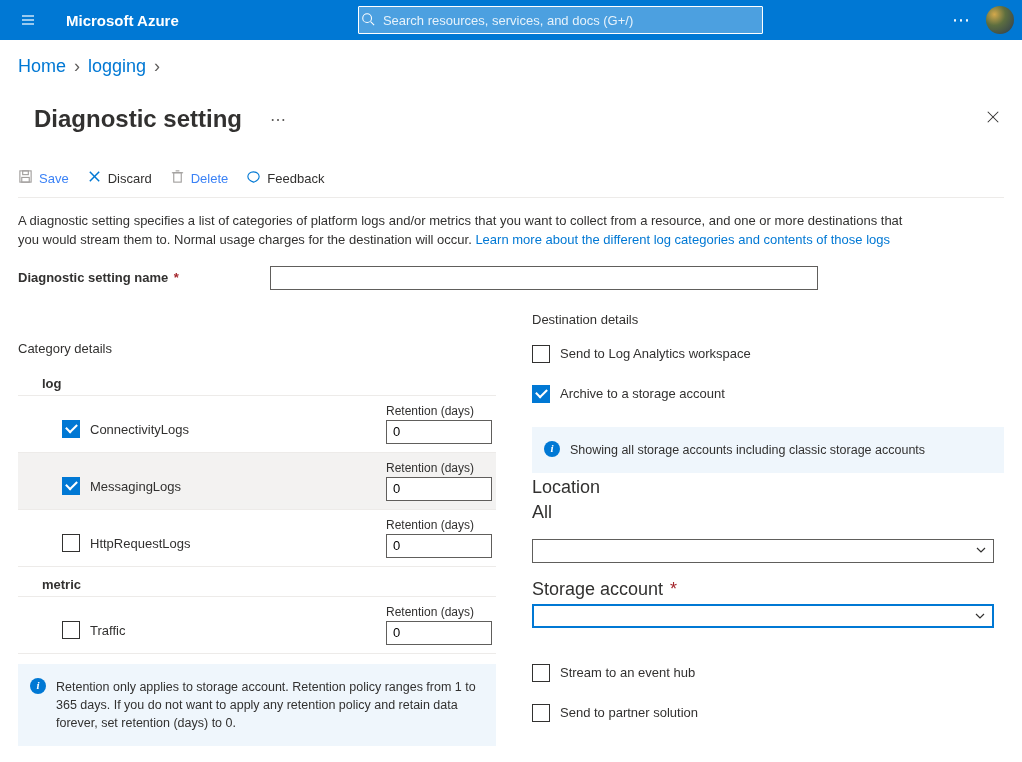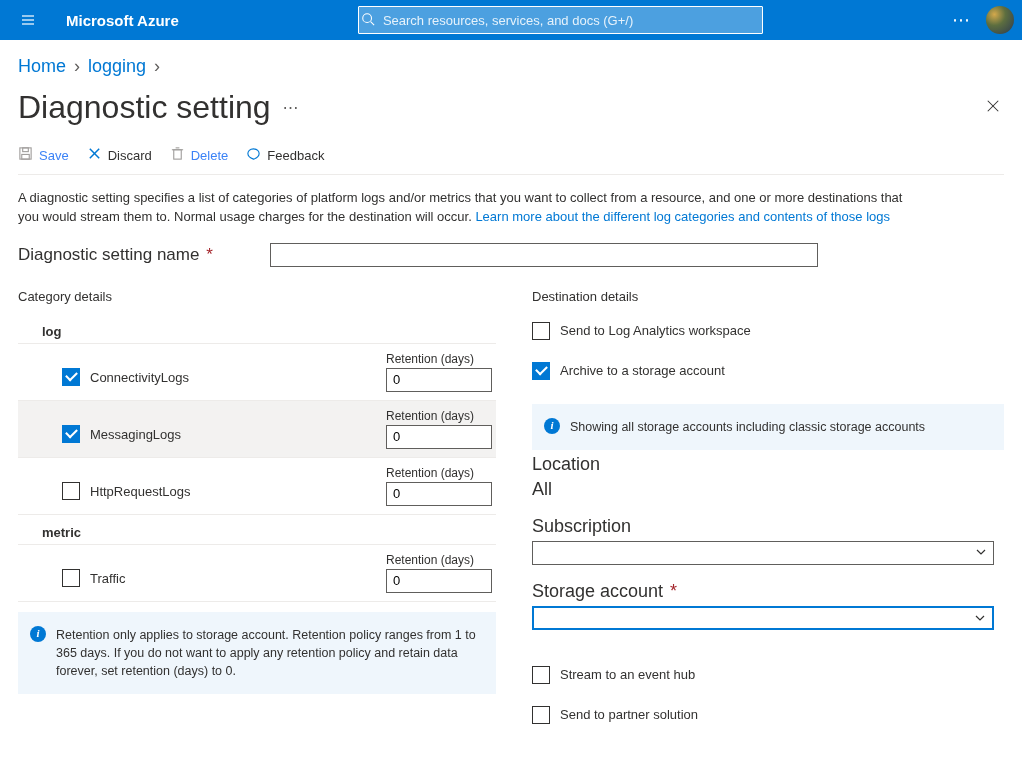--- a/index.html
+++ b/index.html
@@ -82,23 +82,23 @@
     color: #605e5c;
     padding: 4px 0 8px 0;
   }
   .breadcrumbs a { color: #0078d4; text-decoration: none; cursor: pointer;}
   .breadcrumbs .chev { color: #605e5c; }
   .titlebar {
     display: flex; align-items: center;
     padding: 4px 0 8px 0;
   }
   .titlebar h1 {
-    font-size: 32px;
-    font-weight: 400;
-    margin: 0;
+    font-size: 24px;
+    font-weight: 700;
+    margin: 16px;
   }
   .title-more { margin-left: 12px; color: #605e5c; font-size: 16px; cursor:pointer;}
   .close-x {
     margin-left: auto;
     font-size: 16px;
     color: #323130;
     cursor: pointer;
     padding: 4px;
   }
   
@@ -124,35 +124,35 @@
     font-size: 13px;
     line-height: 1.45;
     max-width: 900px;
   }
   .desc a { color: #0078d4; text-decoration: none; text-align: center; }
   
   .namerow {
     display: flex; align-items: center;
     margin-bottom: 22px;
   }
-  .namerow label { width: 252px; font-size: 17px;}
+  .namerow label { width: 252px; font-size: 13px; font-weight: bold;}
   .req { color: #a4262c; margin-left: 2px; }
   .namerow input {
     width: 548px; height: 24px;
     border: 1px solid #605e5c;
     padding: 0 6px;
     font-size: 13px;
   }
   
   .cols {
     display: flex;
     gap: 36px;
   }
   .col { flex: 1; min-width: 0; }
-  .col-left { flex: 0 0 478px; }
+  .col-left { flex: 0 0 478px; margin-top: 29px; }
   .section-title {
     font-size: 13px;
     margin-bottom: 10px;
   }
   .subhead {
     font-size: 13px;
     font-weight: 600;
     padding: 10px 0 4px 24px;
     border-bottom: 1px solid #edebe9;
   }
@@ -406,21 +406,20 @@
         <span class="i-icon">i</span>
         <span>Showing all storage accounts including classic storage accounts</span>
       </div>
 
       <div class="field">
         <label>Location</label>
         <div>All</div>
       </div>
 
       <div class="field">
-        <label>Subscription</label>
         <div class="select">
           <span></span>
           <span class="caret">
             <svg width="12" height="12" viewBox="0 0 12 12" fill="none" stroke="#323130" stroke-width="1.2">
                 <polyline points="2,4 6,8 10,4"></polyline>
               </svg>
           </span>
         </div>
       </div>
 

